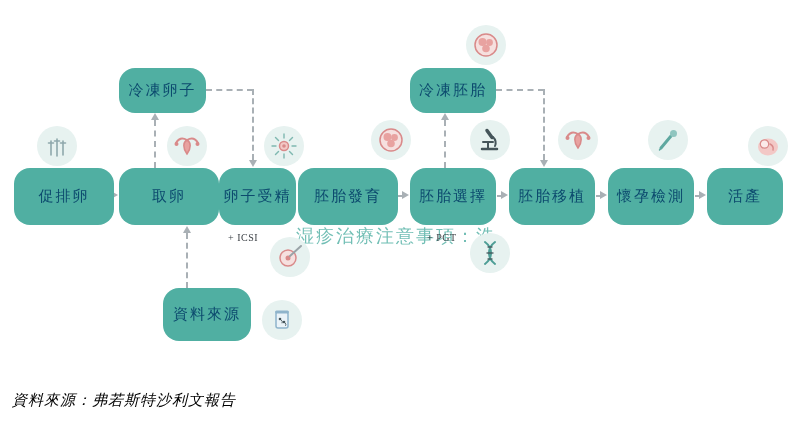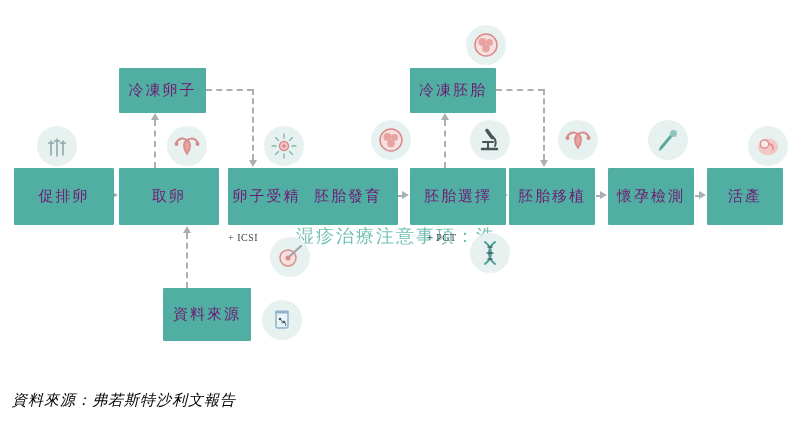--- a/index.html
+++ b/index.html
@@ -1,20 +1,20 @@
 <!DOCTYPE html>
 <html><head>
 <meta charset="utf-8">
 <style>
   html,body { margin:0; padding:0; background:#ffffff; }
   body { width:807px; height:426px; font-family:"Liberation Sans", sans-serif; }
   .stage { position:relative; width:807px; height:426px; overflow:hidden; background:#ffffff; }
 
   .box {
-    position:absolute; background:#50AFA2; color:#701a75; border-radius:1px;
+    position:absolute; background:#50AFA2; color:#0c4a6e; border-radius:16px;
     display:flex; align-items:center; justify-content:center;
     font-family:"Liberation Serif", serif; font-size:15px; letter-spacing:2px;
     z-index:3; text-align:center;
   }
   .main   { top:168px; height:57px; width:100px; }
   .topbox { top:68px;  height:45px; width:87px; }
   .botbox { top:288px; height:53px; width:88px; }
 
   .icon-circle {
     position:absolute; width:40px; height:40px; border-radius:50%;
@@ -50,27 +50,27 @@
 <div class="stage">
 
   <div class="watermark">湿疹治療注意事項：洗</div>
 
   <div class="box main" style="left:14px">
       <span>促排卵</span>
     </div>
   <div class="box main" style="left:119px">
       <span>取卵</span>
     </div>
-  <div class="box main" style="left:228px;width:77px">
+  <div class="box main" style="left:219px;width:77px">
       <span>卵子受精</span>
     </div>
   <div class="box main" style="left:298px">
       <span>胚胎發育</span>
     </div>
-  <div class="box main" style="left:410px;width:96px">
+  <div class="box main" style="left:410px;width:86px">
       <span>胚胎選擇</span>
     </div>
   <div class="box main" style="left:509px;width:86px">
       <span>胚胎移植</span>
     </div>
   <div class="box main" style="left:707px;width:76px">
       <span>活產</span>
     </div>
   <div class="box main" style="left:608px;width:86px">
       <span>懷孕檢測</span>

